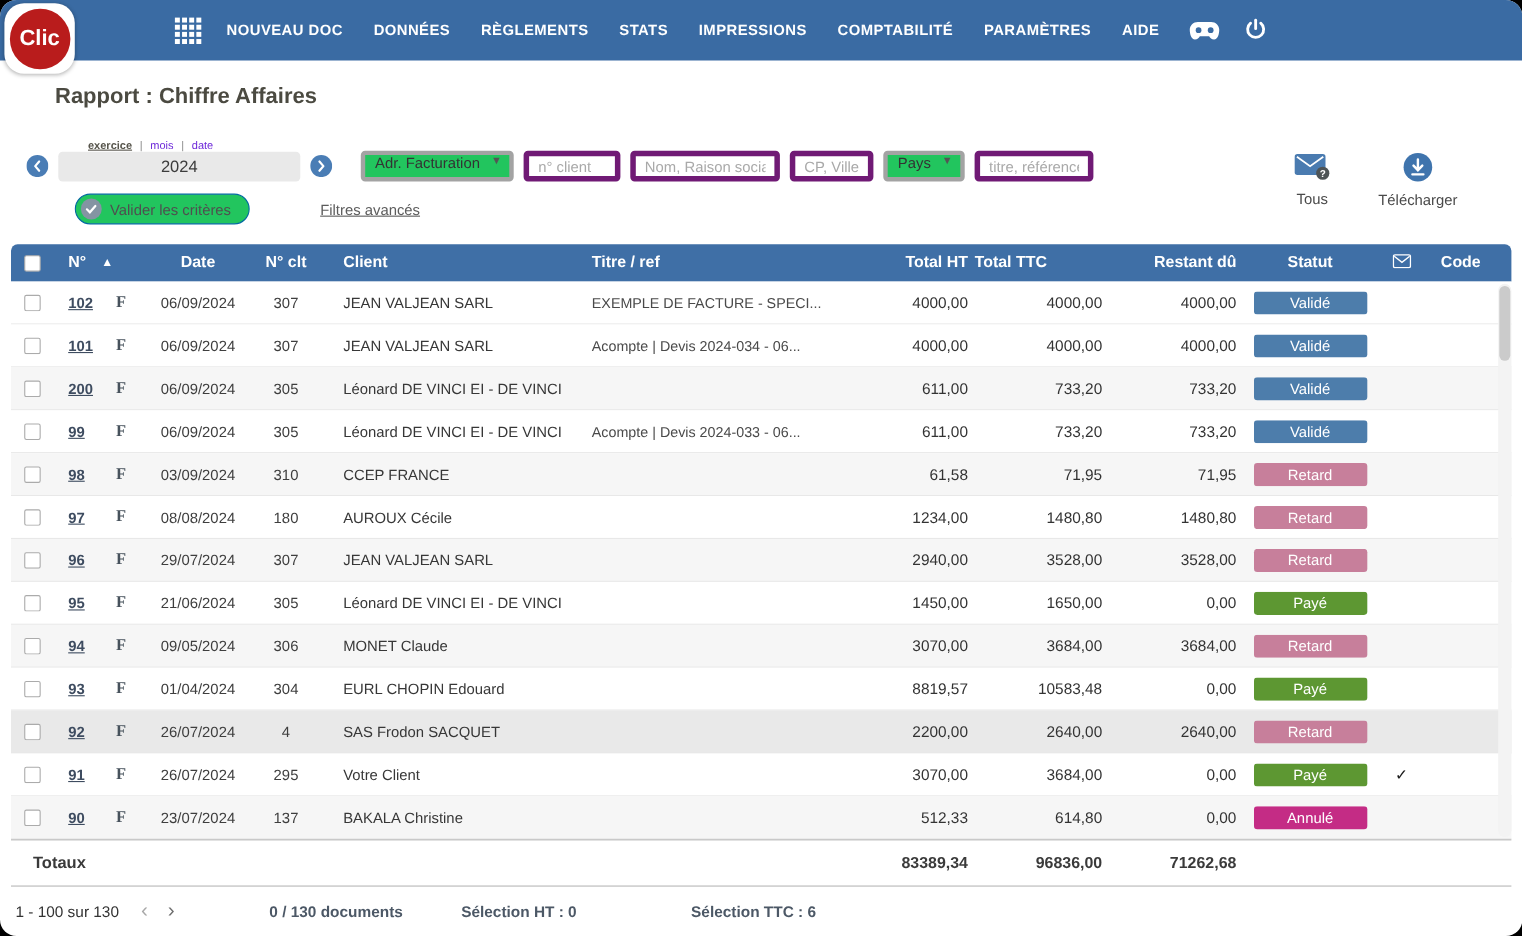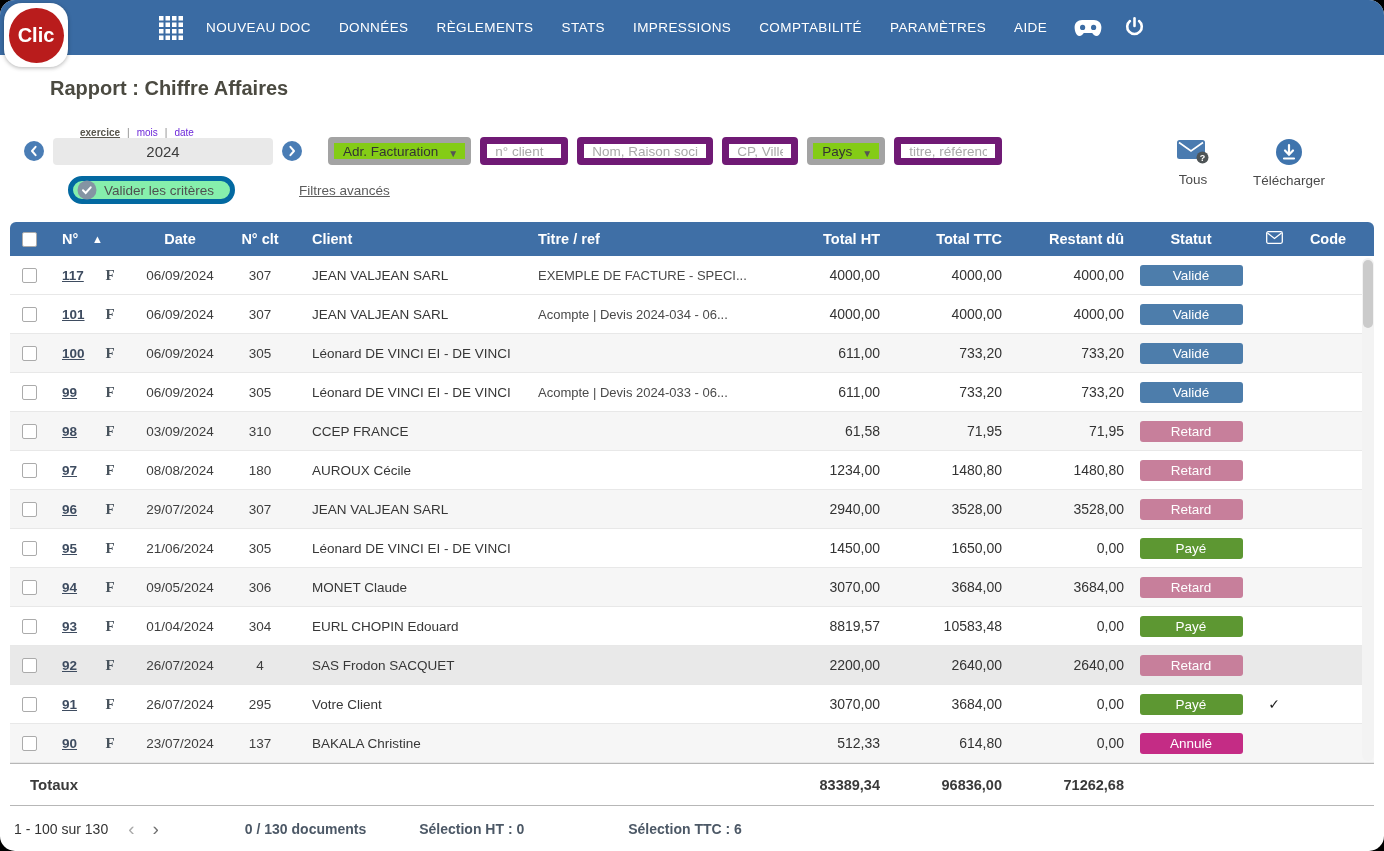--- a/index.html
+++ b/index.html
@@ -8,46 +8,46 @@
   .window { position:absolute; inset:0; background:#fff; border-radius:15px; overflow:hidden; }
 
   
   .topbar { height:55px; background:#3a6ba3; display:flex; align-items:center; position:relative; }
   .logo-wrap { position:absolute; top:3px; left:4px; width:64px; height:64px; background:#fff; border-radius:18px;
                display:flex; align-items:center; justify-content:center; z-index:6; box-shadow:0 1px 4px rgba(0,0,0,.3); }
   .logo-circle { width:55px; height:55px; border-radius:50%; background:#b91c1c; color:#fff; display:flex;
                  align-items:center; justify-content:center; font-size:20px; font-weight:bold; cursor:pointer; }
   .apps-icon { margin-left:158px; display:flex; align-items:center; cursor:pointer; }
   .main-menu { display:flex; gap:28px; margin-left:22px; align-items:center; }
-  .main-menu a { color:#fff; font-size:13.5px; font-weight:normal; letter-spacing:.4px; text-decoration:none; cursor:pointer; white-space:nowrap; }
+  .main-menu a { color:#fff; font-size:13.5px; font-weight:bold; letter-spacing:.4px; text-decoration:none; cursor:pointer; white-space:nowrap; }
   .top-icons { display:flex; gap:20px; margin-left:26px; align-items:center; }
   .top-icons .ticon { cursor:pointer; display:flex; align-items:center; }
 
   
   .title-row { height:45px; display:flex; align-items:flex-end; padding-left:50px; }
   .page-title { font-size:20px; font-weight:bold; color:#4b4a41; }
 
   
   .filters { position:relative; height:122px; }
   .period-tabs { position:absolute; top:27px; left:80px; font-size:10px; color:#8a8a8a; display:flex; gap:7px; }
   .period-tabs .tab { cursor:pointer; color:#6d28d9; }
   .period-tabs .tab.active { color:#57554c; font-weight:bold; text-decoration:underline; }
   .filter-row { position:absolute; top:37px; left:24px; display:flex; align-items:center; gap:9px; }
   .circle-btn { width:20px; height:20px; cursor:pointer; flex:0 0 auto; }
   .year-input { width:220px; height:27px; background:#e9e9e9; border:none; border-radius:4px; text-align:center;
                 font-size:15px; color:#3c3c3c; font-family:"Liberation Sans", sans-serif; }
-  .fselect { height:28px; border:6px solid #a3a3a3; border-radius:4px; background:#84cc16; display:flex; align-items:flex-end;
+  .fselect { height:28px; border:4px solid #a3a3a3; border-radius:4px; background:#22c55e; display:flex; align-items:flex-start;
              padding:0 7px 0 9px; font-size:13.5px; color:#333; cursor:pointer; gap:10px; }
   .fselect .caret { font-size:10px; color:#555; }
-  .ftext { height:28px; border:7px solid #701a75; border-radius:4px; padding:0 8px; font-size:13.5px; color:#333;
+  .ftext { height:28px; border:5px solid #701a75; border-radius:4px; padding:0 8px; font-size:13.5px; color:#333;
            font-family:"Liberation Sans", sans-serif; }
   .ftext::placeholder { color:#a9a9a9; }
   .w-client { width:88px; } .w-name { width:136px; } .w-city { width:76px; } .w-ref { width:108px; }
   .validate-row { position:absolute; top:76px; left:68px; display:flex; align-items:center; gap:64px; }
-  .validate-btn { height:28px; border-radius:14px; background:#86efac; border:5px solid #0369a1; display:flex;
+  .validate-btn { height:28px; border-radius:14px; background:#22c55e; border:1px solid #0369a1; display:flex;
                   align-items:center; gap:7px; padding:0 16px 0 4px; font-size:13.5px; color:#4f4f4f; cursor:pointer;
                   font-family:"Liberation Sans", sans-serif; }
   .adv-link { font-size:13.5px; color:#5c5c5c; text-decoration:underline; cursor:pointer; }
   .icon-action { position:absolute; text-align:center; cursor:pointer; }
   .icon-action .lbl { font-size:13.5px; color:#4a4a4a; margin-top:3px; }
   .mail-all { top:38px; left:1160px; width:66px; }
   .download { top:38px; left:1244px; width:90px; }
 
   
   :root { --cols: 38px 44px 36px 104px 56px 226px 256px 116px 122px 122px 122px 44px 64px; }
@@ -222,36 +222,36 @@
   <div class="table-wrap">
     <div class="thead" style="background: rgb(63, 111, 166);">
       <div class="cell c-check"><input type="checkbox" class="hcheck" style=""></div>
       <div class="cell hc" style="padding-left:14px">N°</div>
       <div class="cell hc" style="text-align:left; font-size:11px;">▲</div>
       <div class="cell hc" style="text-align:center">Date</div>
       <div class="cell hc" style="text-align:center">N° clt</div>
       <div class="cell hc" style="padding-left:24px">Client</div>
       <div class="cell hc" style="padding-left:24px">Titre / ref</div>
       <div class="cell hc" style="text-align:right; padding-right:6px">Total HT</div>
-      <div class="cell hc" style="text-align:right; padding-right:6px">Total TTC</div>
+      <div class="cell hc" style="text-align:left; padding-right:6px">Total TTC</div>
       <div class="cell hc" style="text-align:right; padding-right:6px">Restant dû</div>
       <div class="cell hc" style="text-align:center">Statut</div>
       <div class="cell" style="text-align:center">
         <svg width="17" height="13" viewBox="0 0 17 13" fill="none" stroke="#fff" stroke-width="1.3">
           <rect x="0.7" y="0.7" width="15.6" height="11.6" rx="1.5"></rect>
           <path d="M1.5 2l7 5.5L15.5 2"></path>
         </svg>
       </div>
       <div class="cell hc" style="text-align:center">Code</div>
     </div>
 
     <div class="tbody">
         <div class="trow">
     <div class="cell c-check"><input type="checkbox" style=""></div>
-    <div class="cell c-num"><a>117</a></div>
+    <div class="cell c-num"><a>102</a></div>
     <div class="cell c-ficon">F</div>
     <div class="cell c-date">06/09/2024</div>
     <div class="cell c-clt">307</div>
     <div class="cell c-client">JEAN VALJEAN SARL</div>
     <div class="cell c-titre">EXEMPLE DE FACTURE - SPECI...</div>
     <div class="cell c-money">4000,00</div>
     <div class="cell c-money">4000,00</div>
     <div class="cell c-money">4000,00</div>
     <div class="cell c-statut"><span class="badge" style="background: rgb(77, 125, 171);">Validé</span></div>
     <div class="cell c-mail"></div>
@@ -267,21 +267,21 @@
     <div class="cell c-titre">Acompte | Devis 2024-034 - 06...</div>
     <div class="cell c-money">4000,00</div>
     <div class="cell c-money">4000,00</div>
     <div class="cell c-money">4000,00</div>
     <div class="cell c-statut"><span class="badge" style="background: rgb(77, 125, 171);">Validé</span></div>
     <div class="cell c-mail"></div>
     <div class="cell c-code"></div>
   </div>
         <div class="trow">
     <div class="cell c-check"><input type="checkbox" style=""></div>
-    <div class="cell c-num"><a>100</a></div>
+    <div class="cell c-num"><a>200</a></div>
     <div class="cell c-ficon">F</div>
     <div class="cell c-date">06/09/2024</div>
     <div class="cell c-clt">305</div>
     <div class="cell c-client">Léonard DE VINCI EI - DE VINCI ...</div>
     <div class="cell c-titre"></div>
     <div class="cell c-money">611,00</div>
     <div class="cell c-money">733,20</div>
     <div class="cell c-money">733,20</div>
     <div class="cell c-statut"><span class="badge" style="background: rgb(77, 125, 171);">Validé</span></div>
     <div class="cell c-mail"></div>

